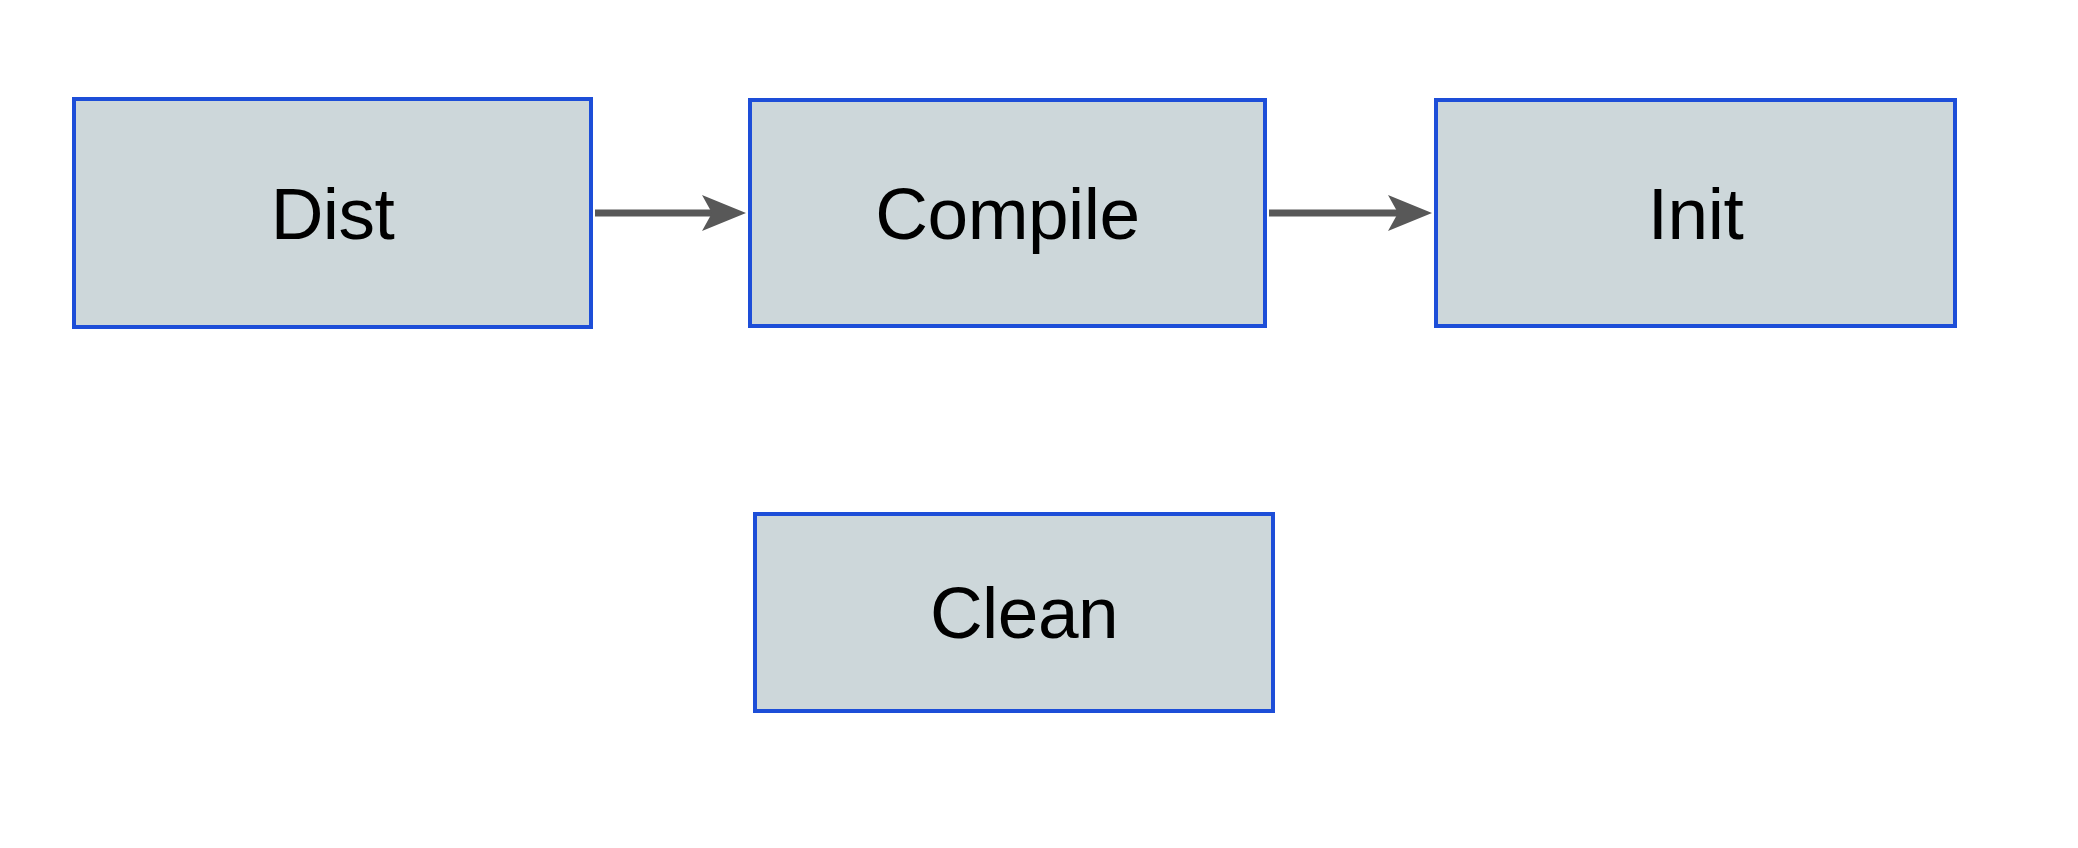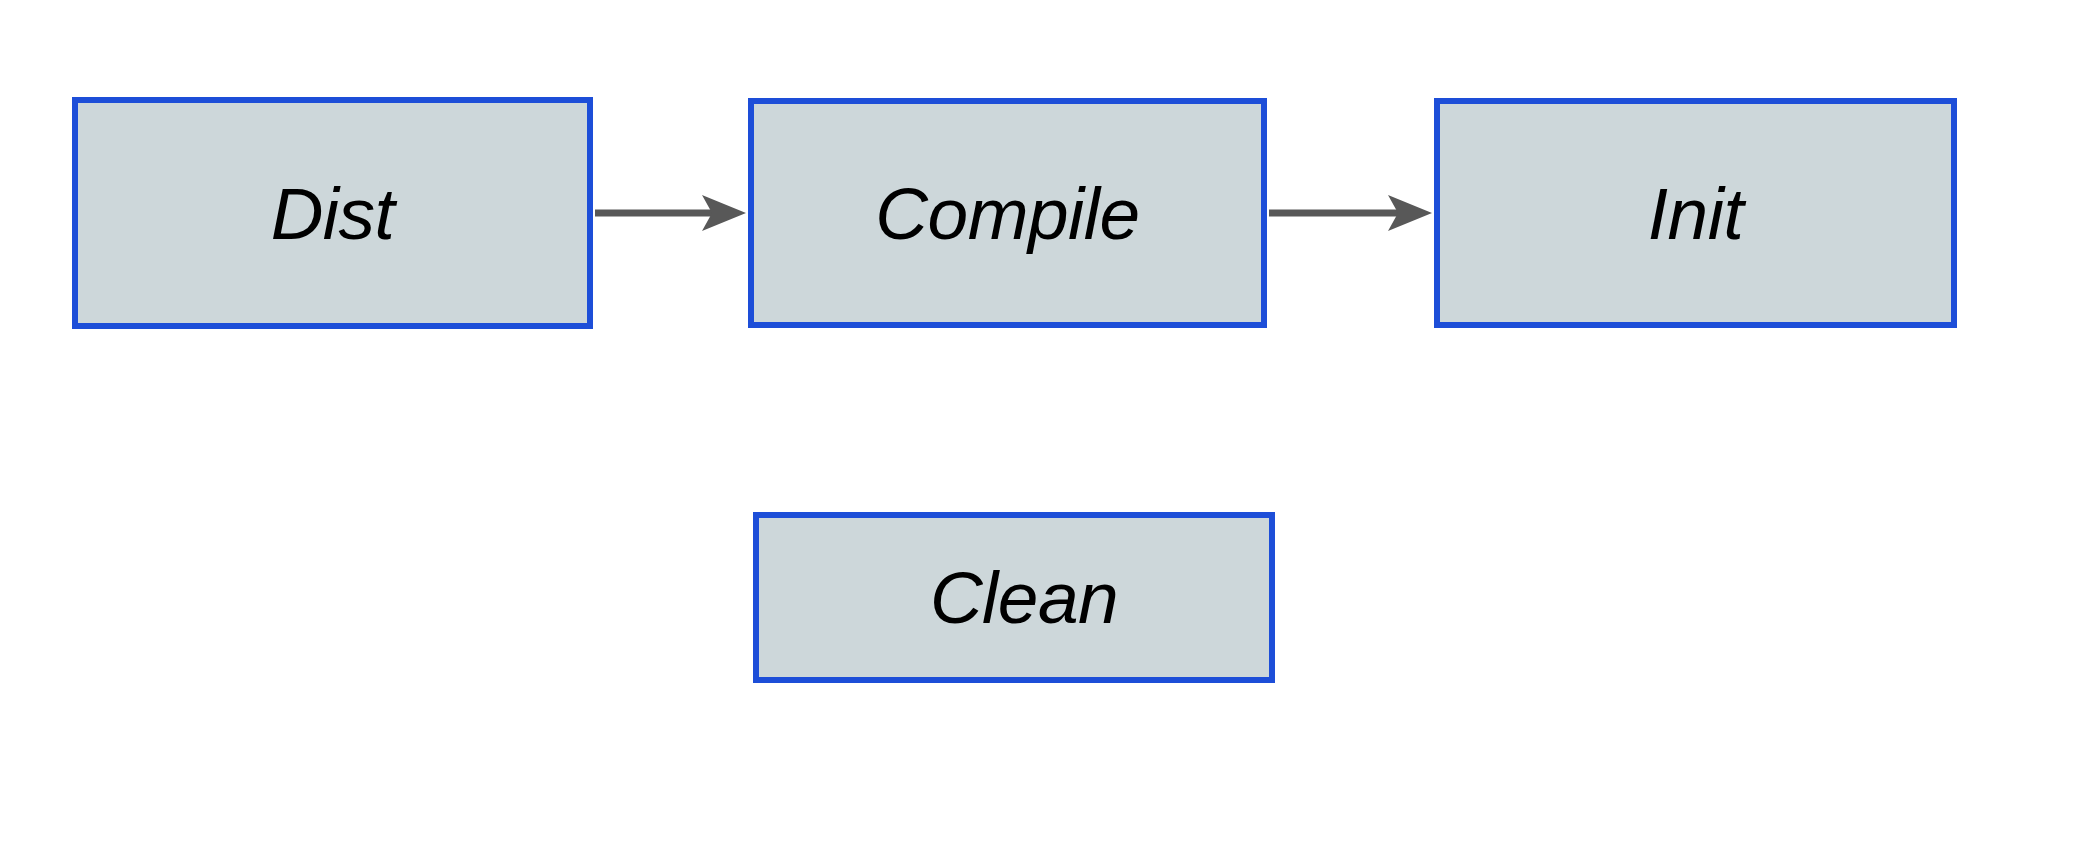--- a/index.html
+++ b/index.html
@@ -14,25 +14,24 @@
     position: relative;
     width: 2078px;
     height: 848px;
     background: #ffffff;
     overflow: hidden;
   }
   .node {
     position: absolute;
     box-sizing: border-box;
     background: #cdd7da;
-    border: 6px solid #1d4ed8;
+    border: 4px solid #1d4ed8;
     display: flex;
     align-items: center;
     justify-content: center;
-    font-style: italic;
   }
   .node-label {
     font-family: "Liberation Sans", sans-serif;
     font-size: 73px;
     font-weight: 400;
     color: #000000;
     line-height: 1;
     letter-spacing: -0.5px;
     white-space: nowrap;
     user-select: none;
@@ -76,17 +75,17 @@
   </div>
 
   <div class="node" style="left:1434px; top:98px; width:523px; height:230px;">
     <span class="node-label">Init</span>
   </div>
 
   <div class="node" style="left:748px; top:98px; width:519px; height:230px;">
     <span class="node-label">Compile</span>
   </div>
 
-  <div class="node" style="left:753px; top:512px; width:522px; height:171px;padding-left:20px;">
+  <div class="node" style="left:753px; top:512px; width:522px; height:201px;padding-left:20px;">
     <span class="node-label">Clean</span>
   </div>
 
 </div>
 
 </body></html>

